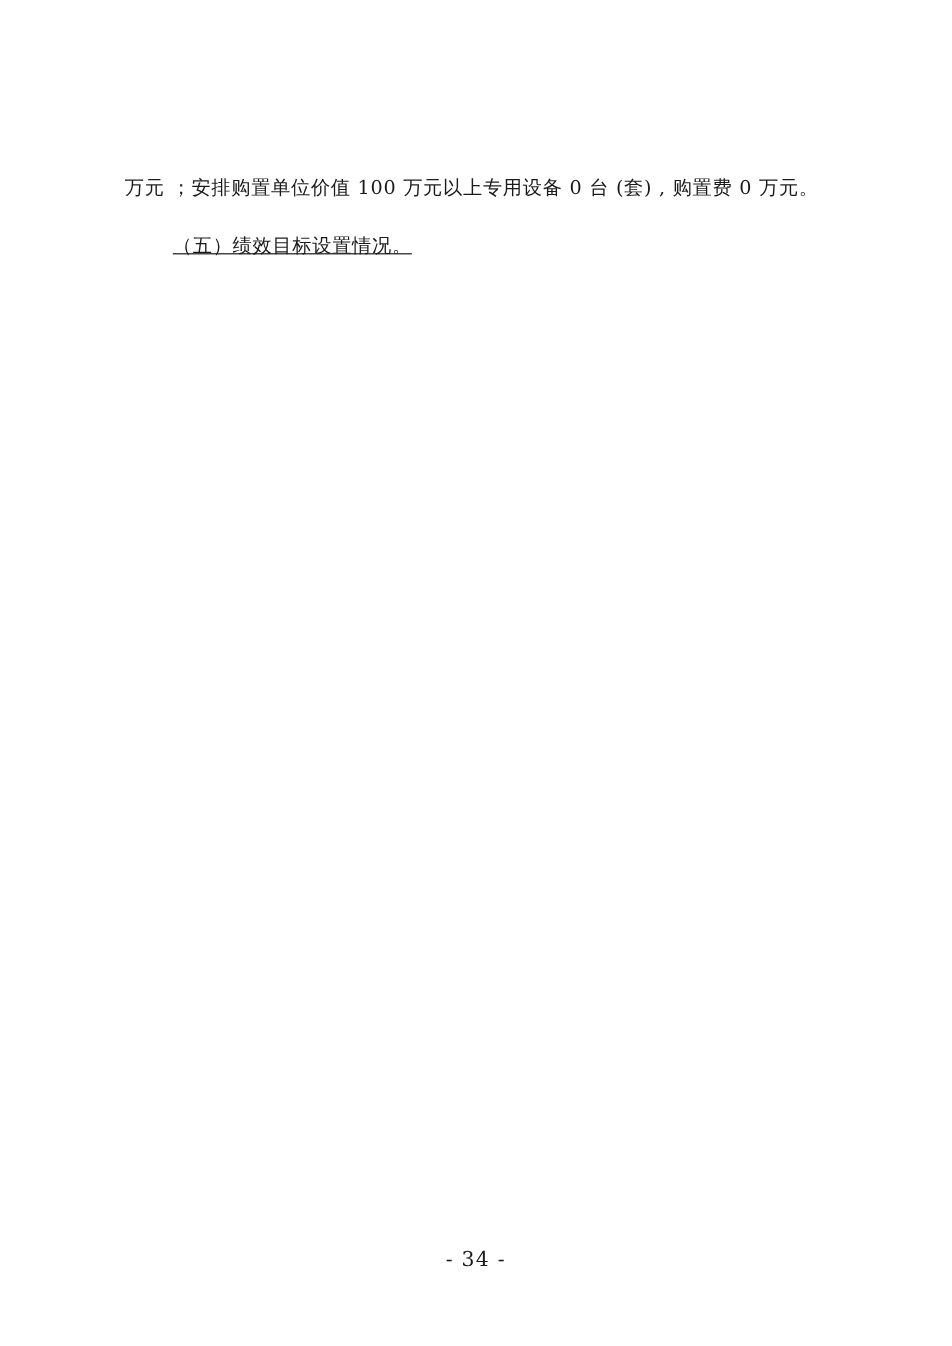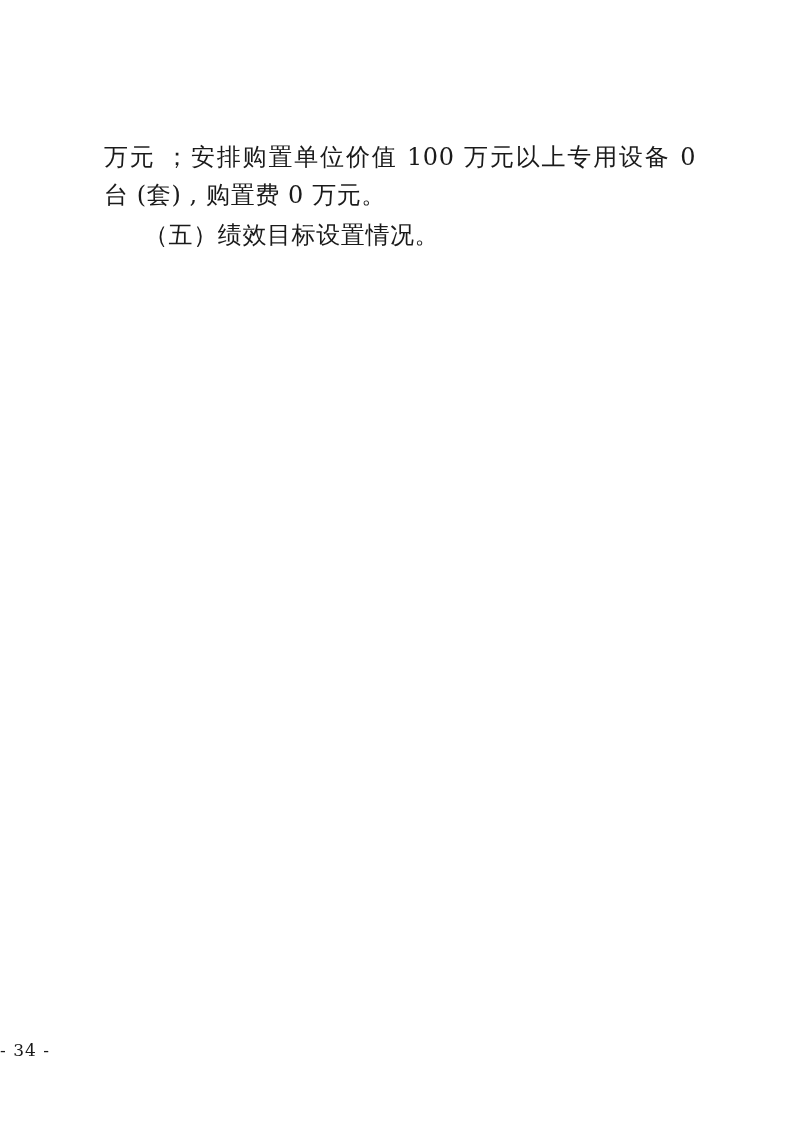--- a/index.html
+++ b/index.html
@@ -17,39 +17,41 @@
     font-family: "DejaVu Serif", "Liberation Serif", serif;
     color: #1a1a1a;
   }
   .content {
     position: absolute;
     left: 104px;
     top: 138px;
     width: 592px;
   }
   .para {
-    font-size: 24px;
+    font-size: 16px;
     line-height: 38px;
     letter-spacing: 0.6px;
     text-align: justify;
     text-justify: inter-ideograph;
     margin: 0;
     word-break: break-all;
   }
   .para + .para {
-    margin-top: 2px;
+    margin-top: 10px;
+    text-decoration: underline;
   }
   .indent {
     text-indent: 40px;
   }
   .footer {
     position: absolute;
     left: 0;
     right: 0;
     top: 1040px;
+    text-align: center;
     font-size: 17px;
     font-family: "DejaVu Serif", "Liberation Serif", serif;
     color: #1a1a1a;
     letter-spacing: 1px;
   }
 </style>
 </head>
 <body>
 
 <div class="page">

